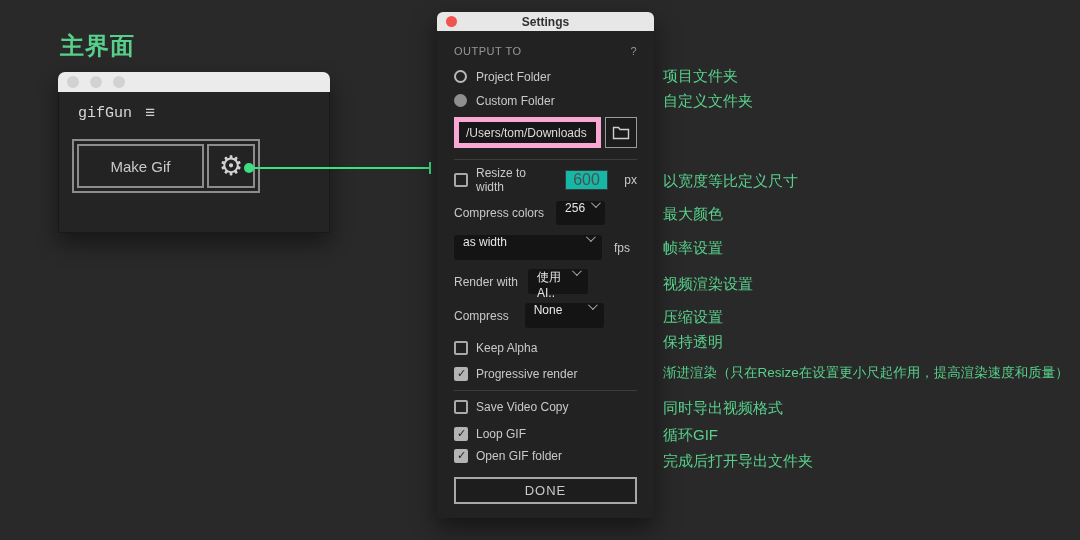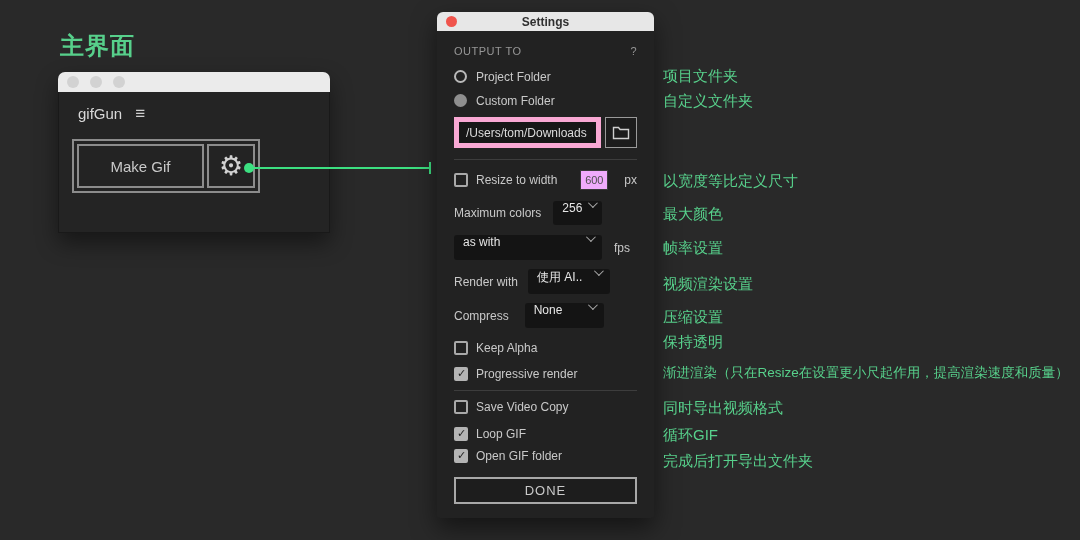--- a/index.html
+++ b/index.html
@@ -26,21 +26,21 @@
     height:20px;background:#ebebeb;border-radius:7px 7px 0 0;
     display:flex;align-items:center;padding-left:9px;gap:11px;
   }
   .traffic-dot{width:12px;height:12px;border-radius:50%;background:#d2d2d2;}
   #gifgun-body{
     height:141px;background:#242424;border:1px solid #191919;border-top:none;
     position:relative;box-sizing:border-box;
   }
   #gifgun-title-row{
     position:absolute;left:19px;top:13px;display:flex;align-items:flex-end;gap:13px;
-    color:#d8d8d8;font-size:15px;
+    color:#d8d8d8;font-size:15px;font-family:Liberation Mono, monospace;
   }
   #gifgun-menu-icon{font-size:17px;color:#cfcfcf;line-height:1;}
   #gifgun-controls{
     position:absolute;left:13px;top:47px;width:188px;height:54px;
     border:2px solid #8c8c8c;box-sizing:border-box;display:flex;background:#232323;
   }
   #make-gif-button{
     flex:1;margin:3px;border:2px solid #8c8c8c;
     display:flex;align-items:center;justify-content:center;
     color:#c9c9c9;font-size:15px;background:#232323;cursor:default;
@@ -106,42 +106,42 @@
     box-sizing:border-box;flex:none;position:relative;}
   .cb.checked{background:#b4b4b4;border-color:#b4b4b4;}
   .cb.checked::after{
     content:"✓";position:absolute;left:1px;top:-2px;
     color:#1e1e1e;font-size:11px;font-weight:bold;
   }
   .cb-row{gap:8px;height:15px;}
   
   #resize-row{margin-top:9px;height:21px;gap:8px;}
   #resize-input{
-    width:28px;height:20px;box-sizing:border-box;margin-left:auto;
-    background:#f0abfc;border:1px solid #3a3a3a;color:#4f4f4f;
-    display:flex;align-items:center;justify-content:center;font-size:11px;
+    width:44px;height:20px;box-sizing:border-box;margin-left:auto;
+    background:#14b8a6;border:1px solid #3a3a3a;color:#4f4f4f;
+    display:flex;align-items:center;justify-content:center;font-size:16px;
   }
   #resize-unit{margin-left:8px;}
   
   .select{
     background:#141414;border-radius:3px;height:25px;box-sizing:border-box;
     display:flex;padding:0 9px;color:#e6e6e6;font-size:12px;
     justify-content:space-between;gap:6px;
   }
   .chevron{
     width:6px;height:6px;border-right:1.5px solid #a9a9a9;border-bottom:1.5px solid #a9a9a9;
     transform:rotate(45deg) translateY(-2px);flex:none;
   }
   #max-colors-row{margin-top:11px;height:24px;}
   #max-colors-select{width:49px;margin-left:12px;height:24px;}
   #fps-row{margin-top:10px;height:25px;}
   #fps-select{width:148px;}
   #fps-unit{margin-left:12px;}
   #render-with-row{margin-top:9px;height:25px;}
-  #render-with-select{width:82px;margin-left:10px;}
+  #render-with-select{width:60px;margin-left:10px;}
   #compress-row{margin-top:9px;height:25px;}
   #compress-select{width:79px;margin-left:16px;}
   #keep-alpha-row{margin-top:12px;}
   #progressive-row{margin-top:11px;}
   #sep-2{margin-top:9px;}
   #save-video-row{margin-top:8px;}
   #loop-gif-row{margin-top:12px;}
   #open-folder-row{margin-top:7px;}
   
   #done-button{
@@ -222,30 +222,30 @@
     <hr class="sep" id="sep-1">
 
     <div id="resize-row" class="row">
       <span class="cb"></span>
       <span>Resize to width</span>
       <div id="resize-input">600</div>
       <span id="resize-unit">px</span>
     </div>
 
     <div id="max-colors-row" class="row">
-      <span>Maximum colors</span>
+      <span>Compress colors</span>
       <div id="max-colors-select" class="select">
         <span>256</span>
         <span class="chevron"></span>
       </div>
     </div>
 
     <div id="fps-row" class="row">
       <div id="fps-select" class="select">
-        <span>as with</span>
+        <span>as width</span>
         <span class="chevron"></span>
       </div>
       <span id="fps-unit">fps</span>
     </div>
 
     <div id="render-with-row" class="row">
       <span>Render with</span>
       <div id="render-with-select" class="select">
         <span>使用 AI..</span>
         <span class="chevron"></span>

